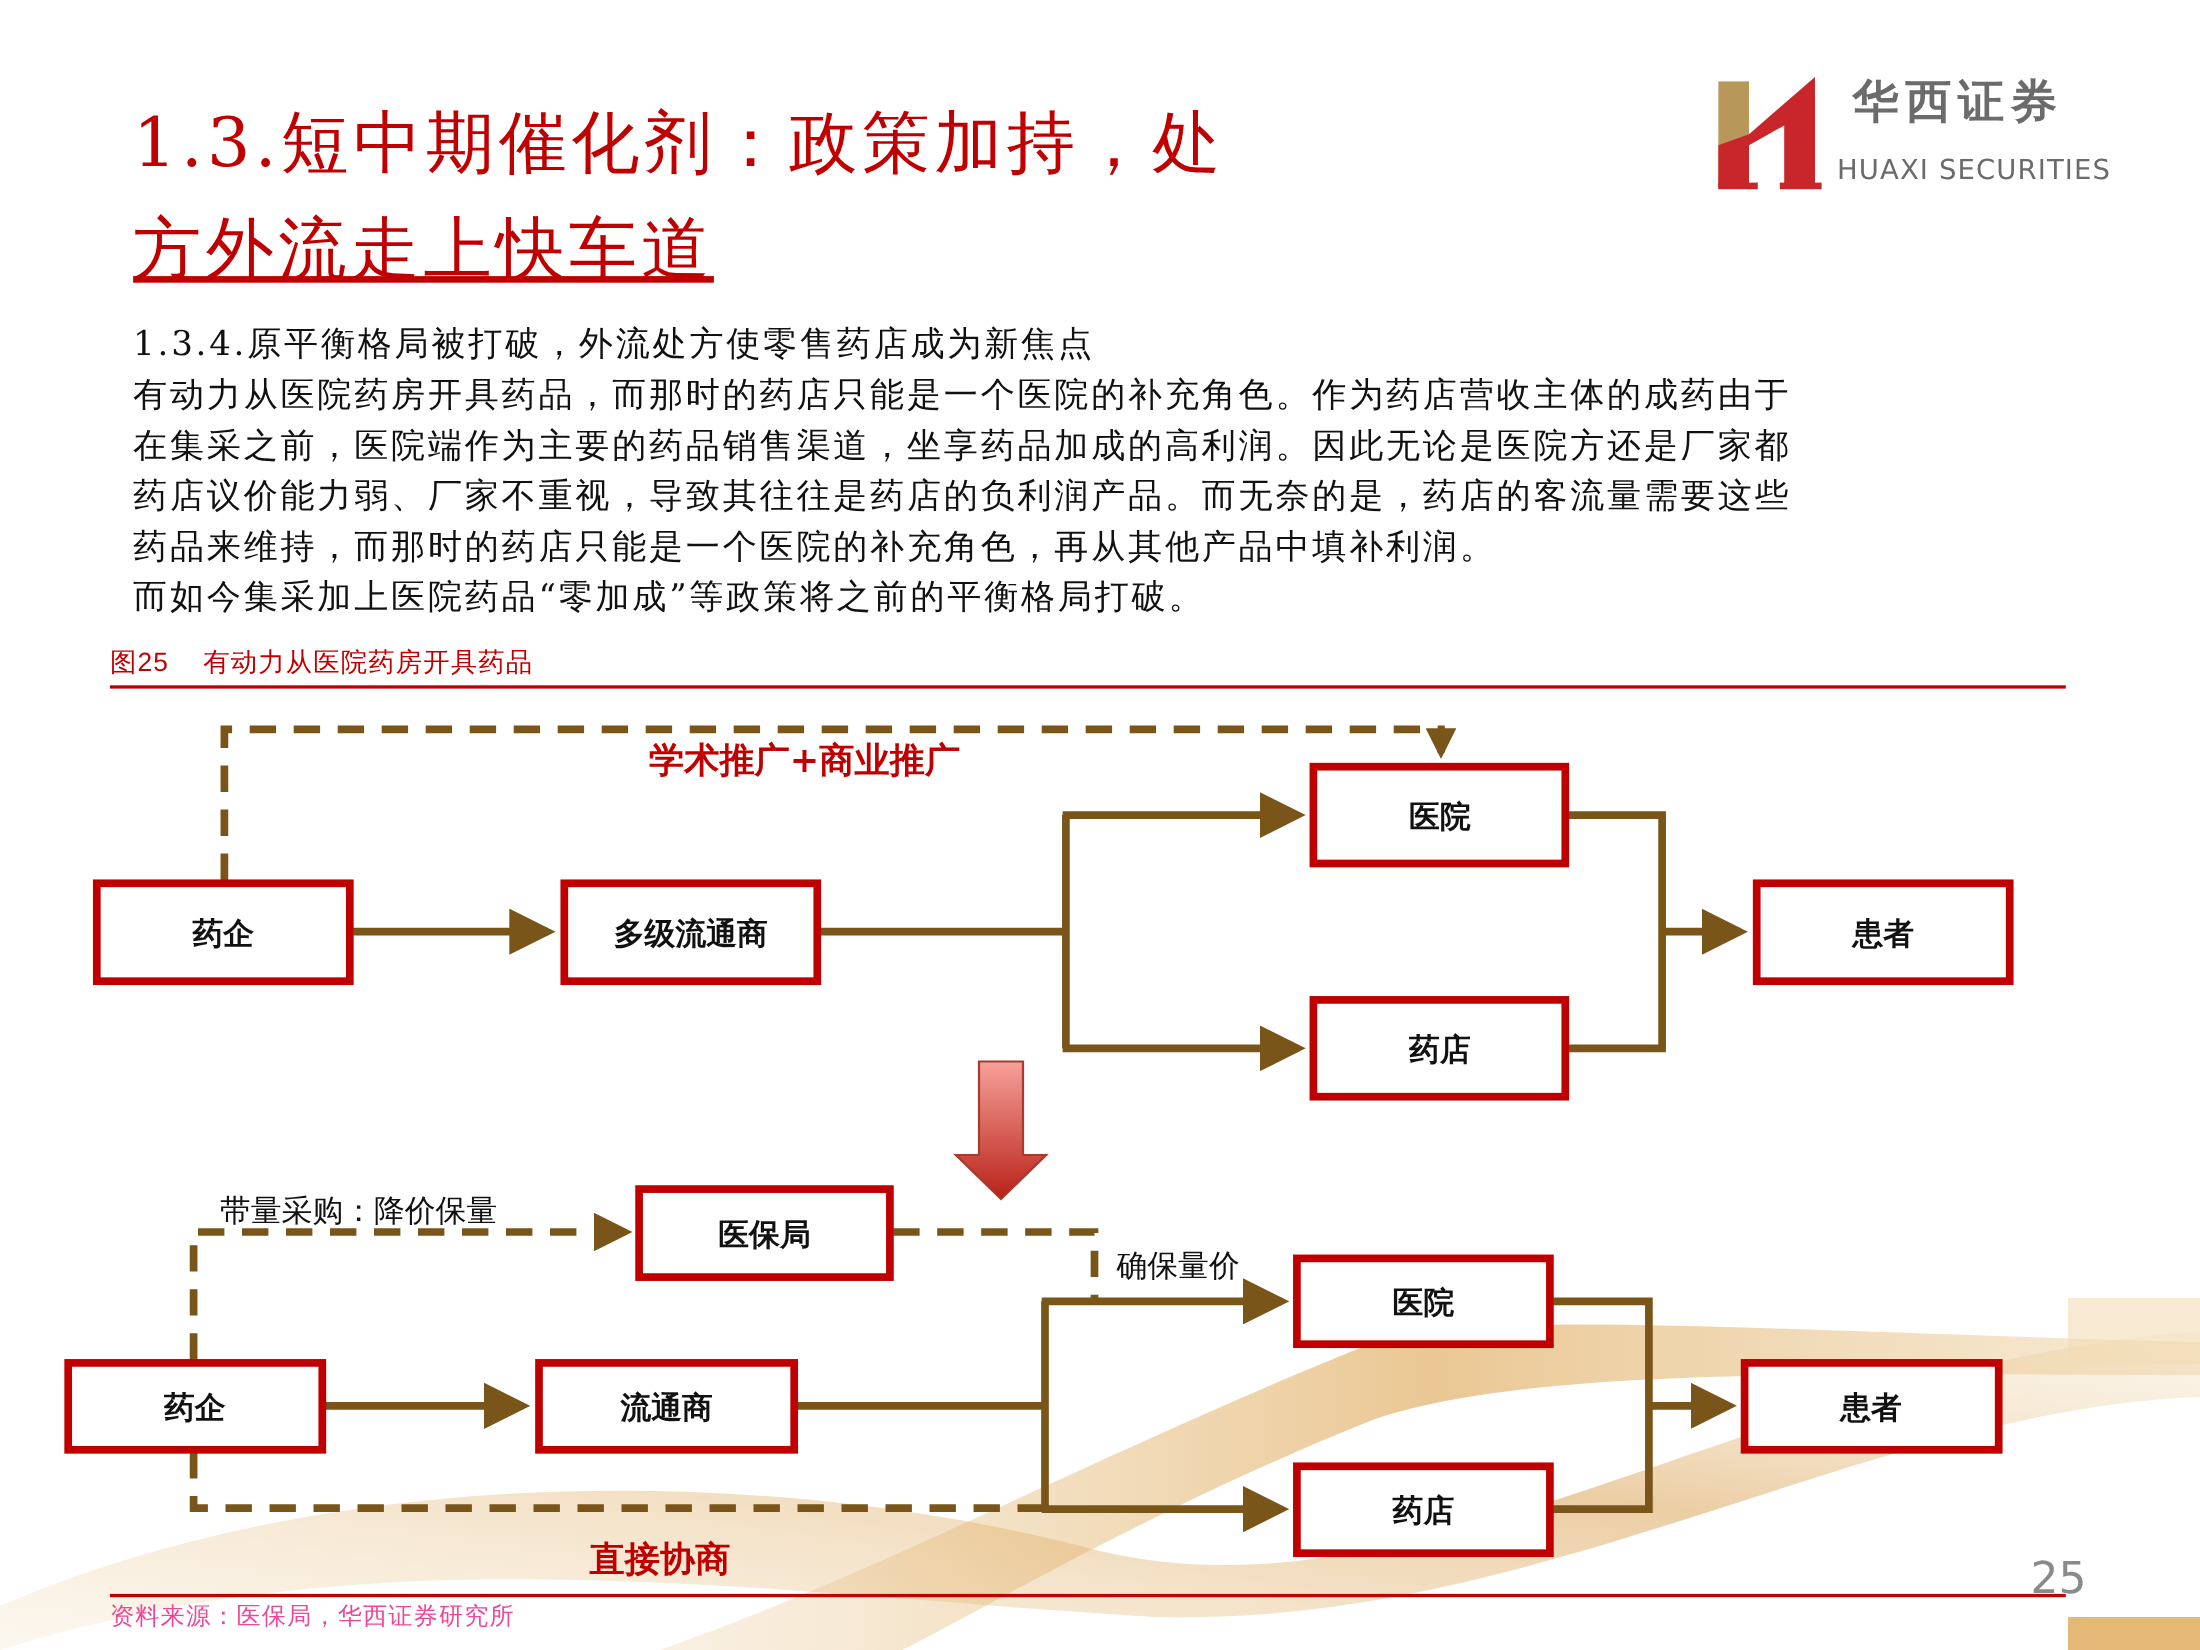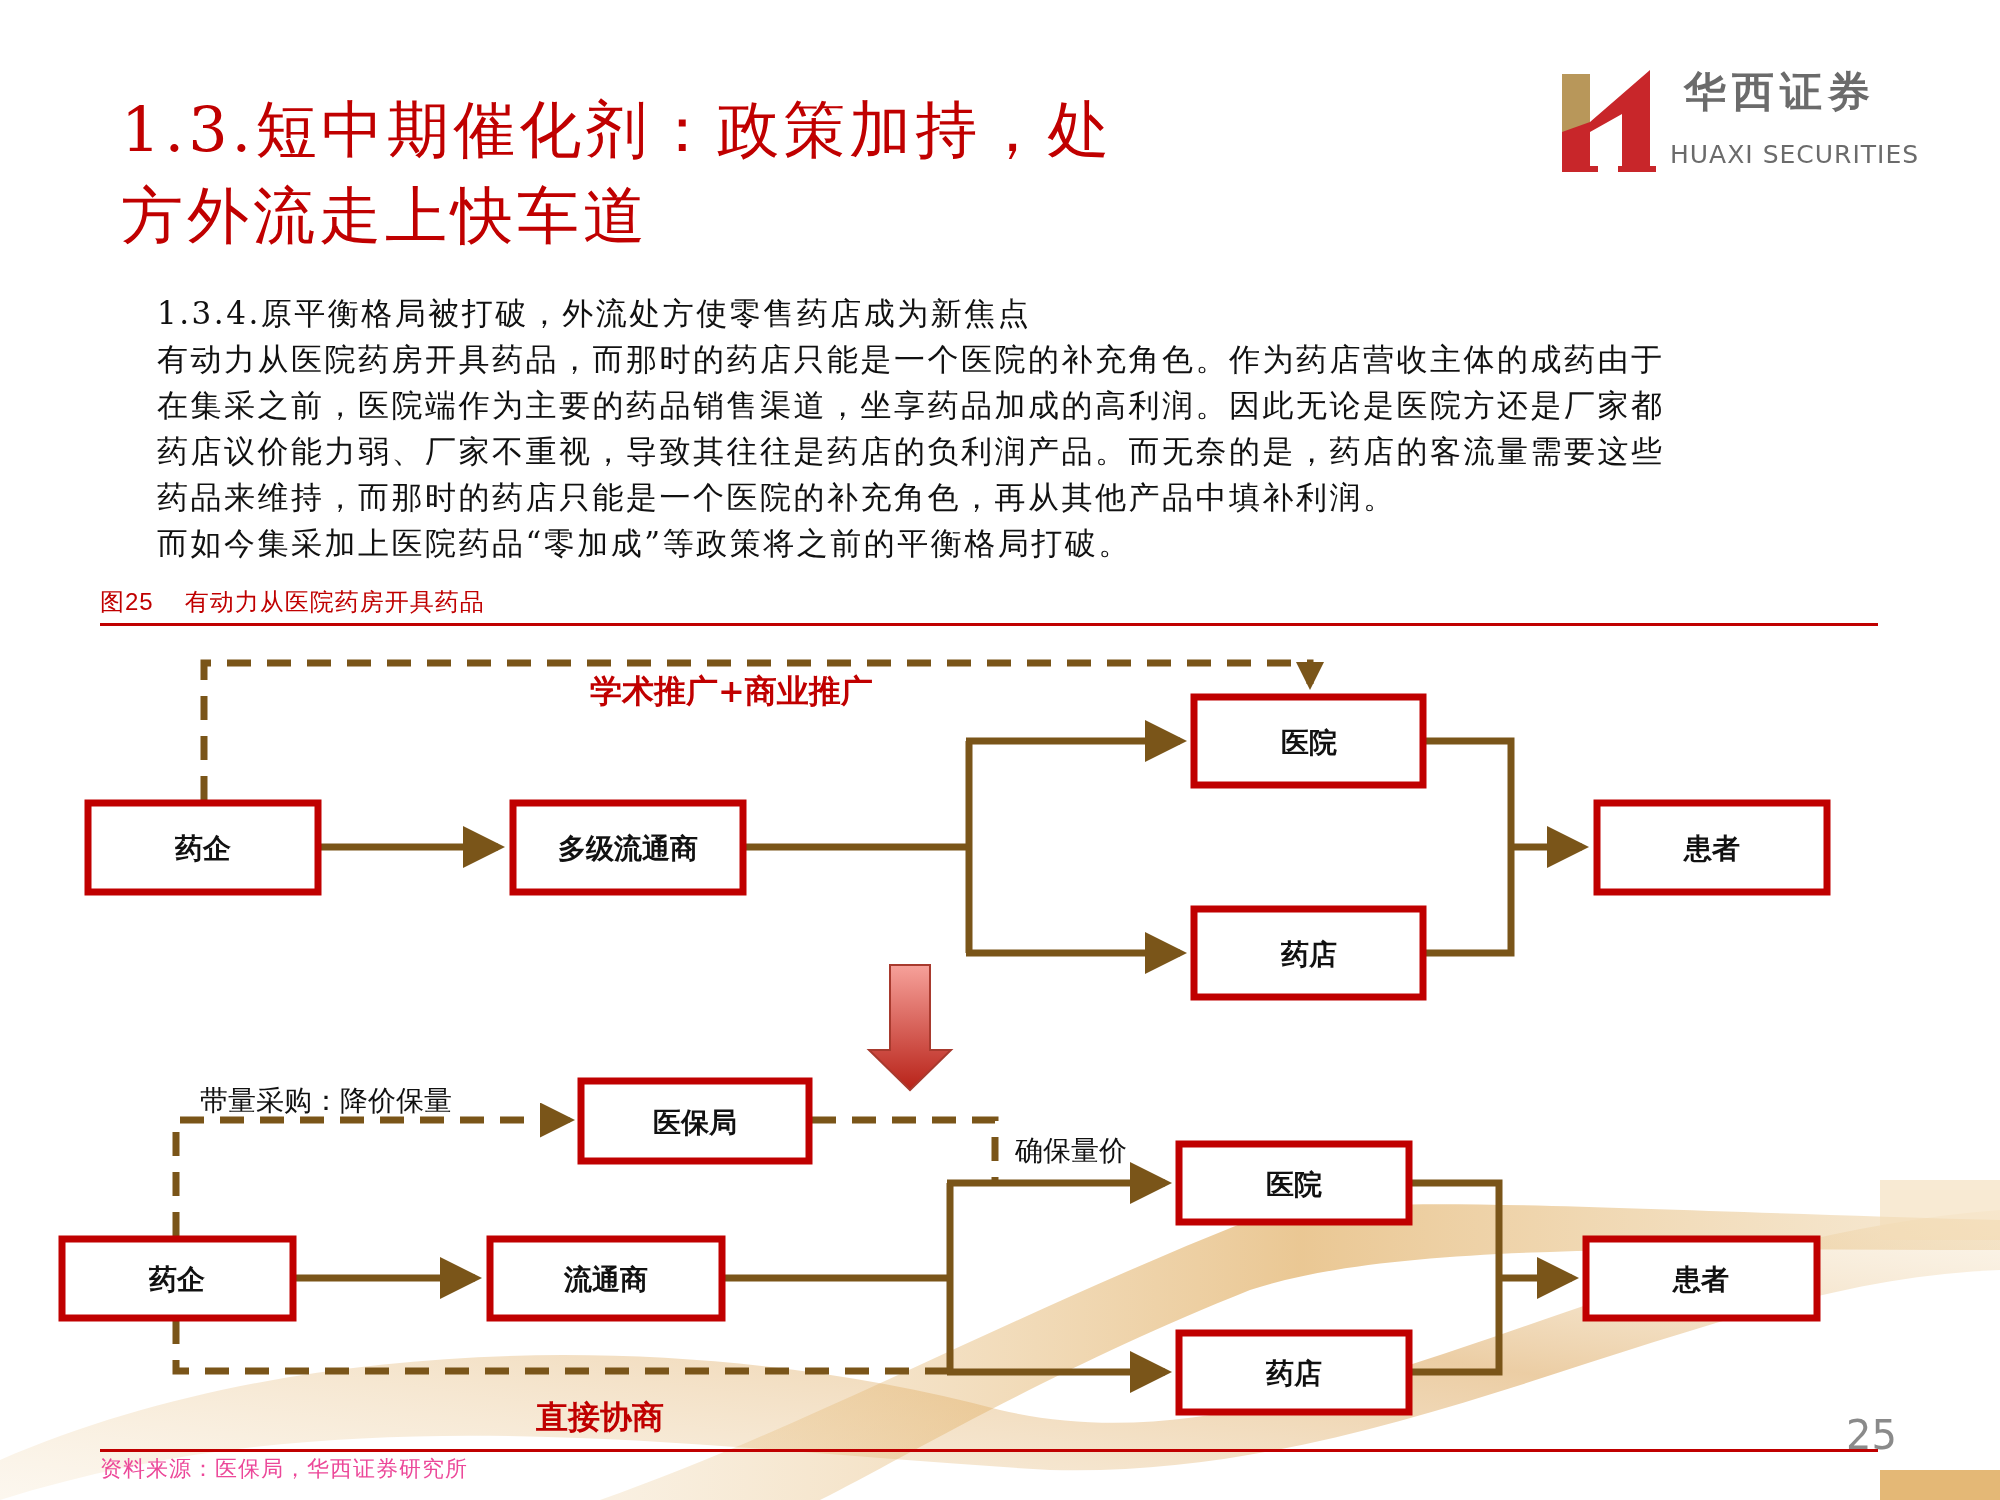--- a/index.html
+++ b/index.html
@@ -7,21 +7,21 @@
          font-family: "DejaVu Serif", "Liberation Serif", serif; }
   .abs { position: absolute; }
   .title { left: 121px; color: #c00000; font-size: 62px; line-height: 80px;
            font-family: "DejaVu Serif", serif; letter-spacing: 4px; white-space: nowrap; }
   .logo { left: 1562px; top: 70px; width: 390px; height: 104px; }
   .logo-cn { position: absolute; left: 122px; top: -6px; font-size: 42px; color: #6b6b6b;
              font-family: "DejaVu Serif", serif; font-weight: bold; letter-spacing: 6px; white-space: nowrap; }
   .logo-en { position: absolute; left: 108px; top: 70px; font-size: 25px; color: #6b6b6b;
              font-family: "DejaVu Sans", sans-serif; letter-spacing: 1px; white-space: nowrap; }
   .body-text { left: 121px; top: 290px; width: 1780px; font-size: 31px; line-height: 46px;
-               color: #111; font-family: "DejaVu Serif", serif; letter-spacing: 2.5px; margin-left: 36px; }
+               color: #111; font-family: "DejaVu Serif", serif; letter-spacing: 2.5px; }
   .body-text div { white-space: nowrap; }
   .caption { left: 100px; top: 586px; font-size: 24px; color: #c00000; white-space: nowrap; letter-spacing: 1px; }
   .caption .num { margin-right: 31px; font-family: "Liberation Sans", sans-serif; }
   .rule { height: 3px; background: #c00000; }
   .source { left: 100px; top: 1454px; font-size: 22px; color: #ec4899; white-space: nowrap; letter-spacing: 1px; }
   .pagenum { left: 1846px; top: 1412px; font-size: 40px; color: #8a8a8a;
              font-family: "DejaVu Sans", sans-serif; }
   svg text { font-family: "DejaVu Serif", serif; }
   .swoosh { left: 0; top: 1180px; width: 2000px; height: 320px; }
 </style>
@@ -41,21 +41,21 @@
       <stop offset="1" stop-color="#f0d6a8" stop-opacity="0.2"></stop>
     </linearGradient>
   </defs>
   <path d="M0,280 C300,150 700,150 1000,230 C1300,300 1600,60 2000,30 L2000,90 C1700,100 1400,300 1050,290 C700,270 350,210 0,320 Z" fill="url(#gold2)"></path>
   <path d="M600,320 C800,250 1000,140 1250,40 C1350,10 1600,30 2000,40 L2000,70 C1700,70 1400,60 1250,110 C1050,190 900,280 820,320 Z" fill="url(#gold1)"></path>
   <rect x="1880" y="0" width="120" height="60" fill="#f3dcb5" opacity="0.6"></rect>
   <rect x="1880" y="290" width="120" height="30" fill="#d99a3c" opacity="0.7"></rect>
 </svg>
 
 <div class="abs title" style="top:90px;">1.3.短中期催化剂：政策加持，处</div>
-<div class="abs title" style="top:176px;">方外流走上快车道</div>
+<div class="abs title" style="top:186px;text-decoration:underline;">方外流走上快车道</div>
 
 <div class="abs logo">
   <svg width="110" height="104" viewBox="0 0 110 104">
     <rect x="0" y="4" width="28" height="96" fill="#b8975a"></rect>
     <polygon points="0,62 28,52 28,100 0,100" fill="#c8262a"></polygon>
     <polygon points="28,52 88,0 88,100 60,100 60,44 28,62" fill="#c8262a"></polygon>
     <rect x="-4" y="96" width="40" height="6" fill="#c8262a"></rect>
     <rect x="56" y="96" width="38" height="6" fill="#c8262a"></rect>
   </svg>
   <div class="logo-cn">华西证券</div>

